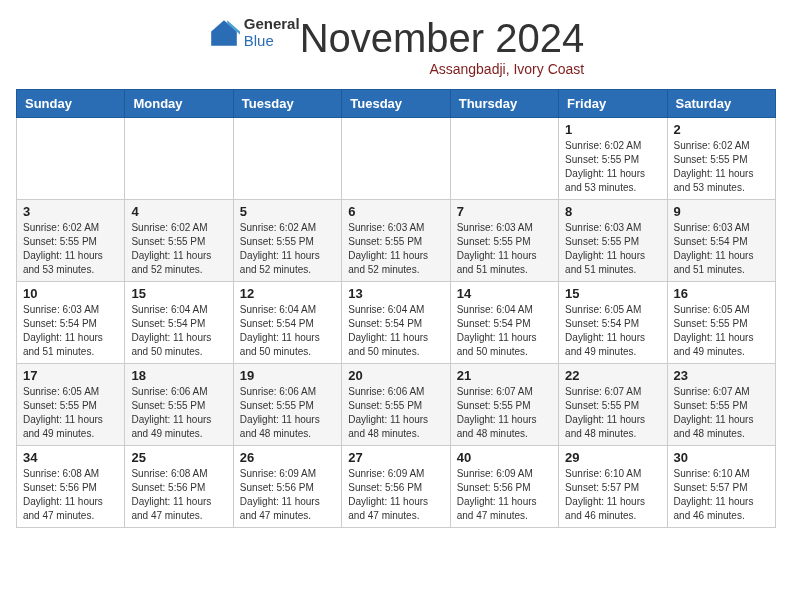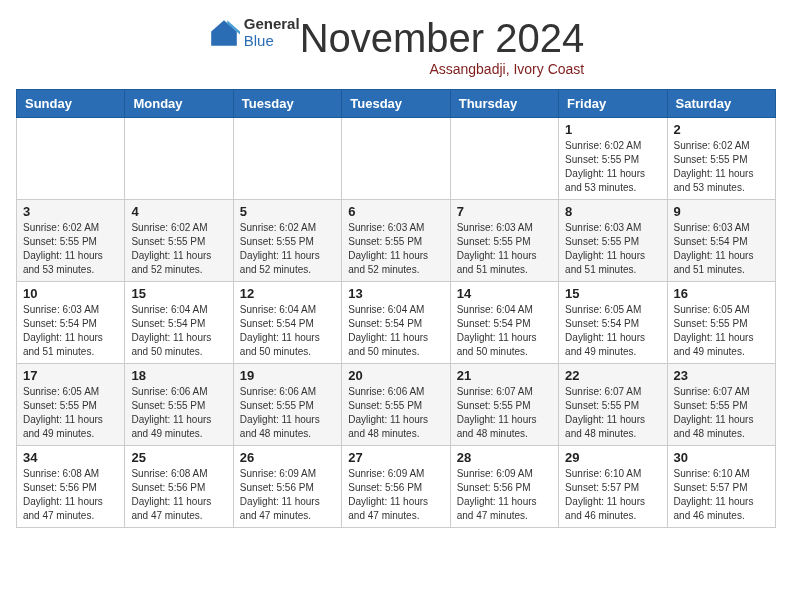--- a/index.html
+++ b/index.html
@@ -323,21 +323,21 @@
 and 47 minutes.</div>
         </td>
         <td>
           <div class="day-number">27</div>
           <div class="day-info" style="white-space: pre-line;">Sunrise: 6:09 AM
 Sunset: 5:56 PM
 Daylight: 11 hours
 and 47 minutes.</div>
         </td>
         <td>
-          <div class="day-number">28</div>
+          <div class="day-number">40</div>
           <div class="day-info" style="white-space: pre-line;">Sunrise: 6:09 AM
 Sunset: 5:56 PM
 Daylight: 11 hours
 and 47 minutes.</div>
         </td>
         <td>
           <div class="day-number">29</div>
           <div class="day-info" style="white-space: pre-line;">Sunrise: 6:10 AM
 Sunset: 5:57 PM
 Daylight: 11 hours

